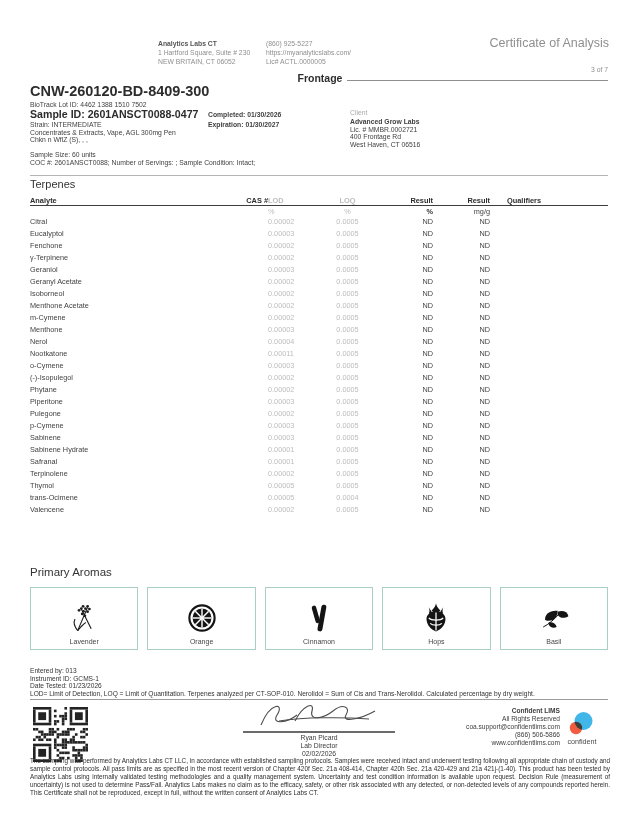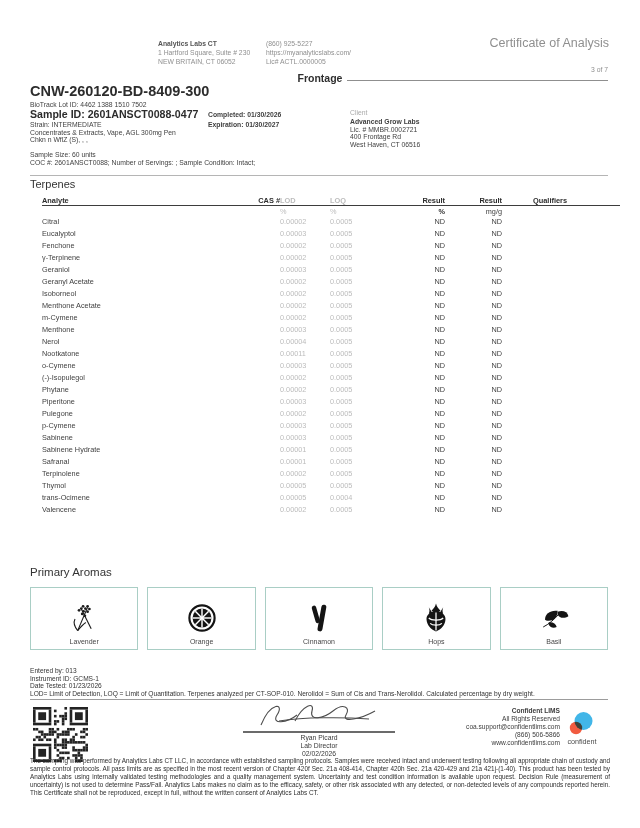--- a/index.html
+++ b/index.html
@@ -29,31 +29,31 @@
   .sample-size{left:30px;top:151px;}
   .coc{left:30px;top:158.5px;}
   .completed{left:208px;top:111px;font-weight:600;}
   .expiration{left:208px;top:121px;font-weight:600;}
   .client{left:350px;top:109px;font-size:6.8px;line-height:7.4px;color:#3f3f3f;}
   .client .lbl{color:#a9a9a9;margin-bottom:2px;}
   .client .name{font-weight:700;}
   
   .sec-rule{left:30px;top:175px;width:578px;border-top:1px solid #b5b5b5;height:0;}
   .sec-title{left:30px;top:178px;font-size:11px;color:#333;}
-  .terp-table{left:42px;top:192px;width:578px;}
+  .terp-table{left:30px;top:192px;width:578px;}
   .t-row{display:flex;align-items:baseline;height:12px;font-size:7.3px;color:#3f3f3f;}
   .t-head{height:13px;font-size:7.4px;font-weight:700;color:#2d2d2d;border-bottom:1.5px solid #3d3d3d;align-items:flex-end;}
   .t-units{height:9.5px;padding-top:1px;}
   .c-analyte{width:193px;text-align:left;}
   .c-cas{width:45px;text-align:right;}
   .c-lod{width:50px;text-align:left;}
-  .c-loq{width:59px;text-align:left;}
+  .c-loq{width:59px;text-align:center;}
   .c-r1{width:56px;text-align:right;}
   .c-r2{width:57px;text-align:right;}
-  .c-qual{flex:1;padding-left:31px;text-align:left;}
+  .c-qual{flex:1;padding-left:17px;text-align:left;}
   .gray{color:#bcbcbc;}
   .u-bold{font-weight:700;color:#2f2f2f;}
   .total-row{font-weight:700;color:#2c2c2c;height:13px;border-top:1px solid #555;border-bottom:2.5px solid #3a3a3a;align-items:center;}
   
   .aroma-title{left:30px;top:566px;font-size:11.5px;color:#333;}
   .aroma-wrap{left:30px;top:587px;width:578px;height:63px;display:flex;gap:9px;}
   .aroma-card{flex:1;border:1px solid #a9cec5;display:flex;flex-direction:column;align-items:center;justify-content:flex-end;padding-bottom:4px;background:#fff;}
   .aroma-card svg{margin-bottom:2px;}
   .aroma-label{font-size:7px;color:#474747;}
   

